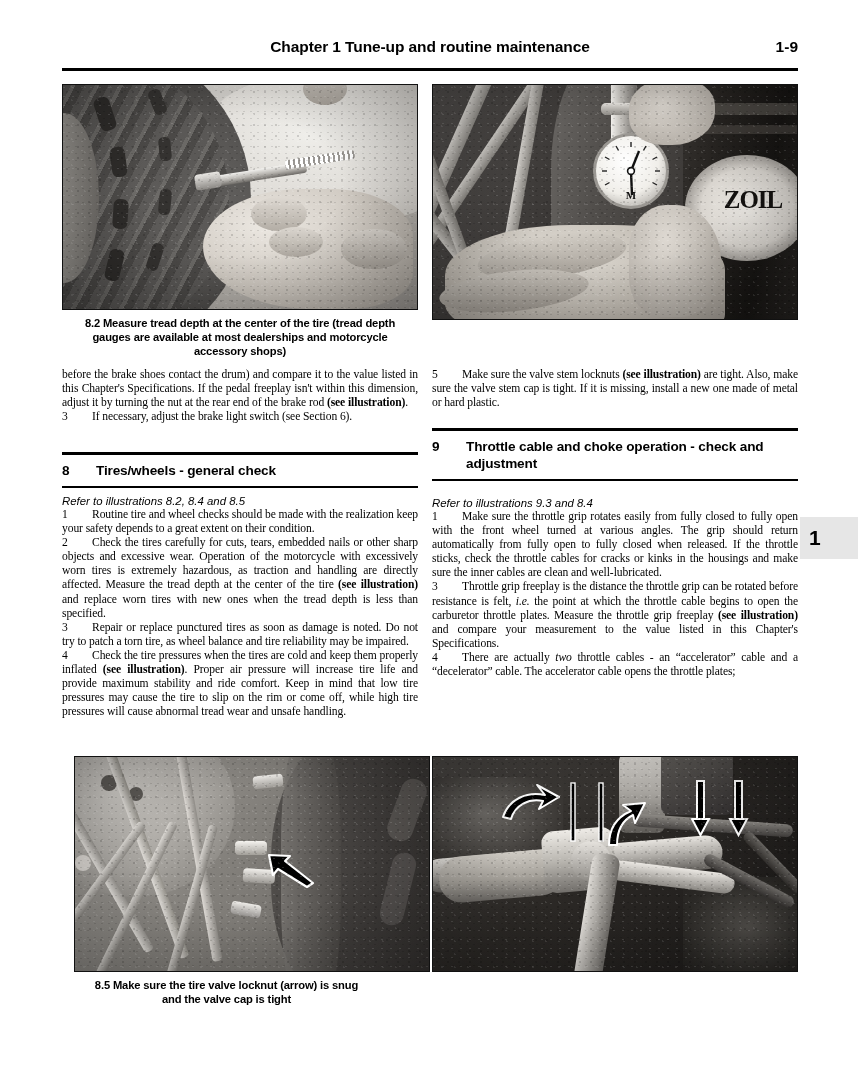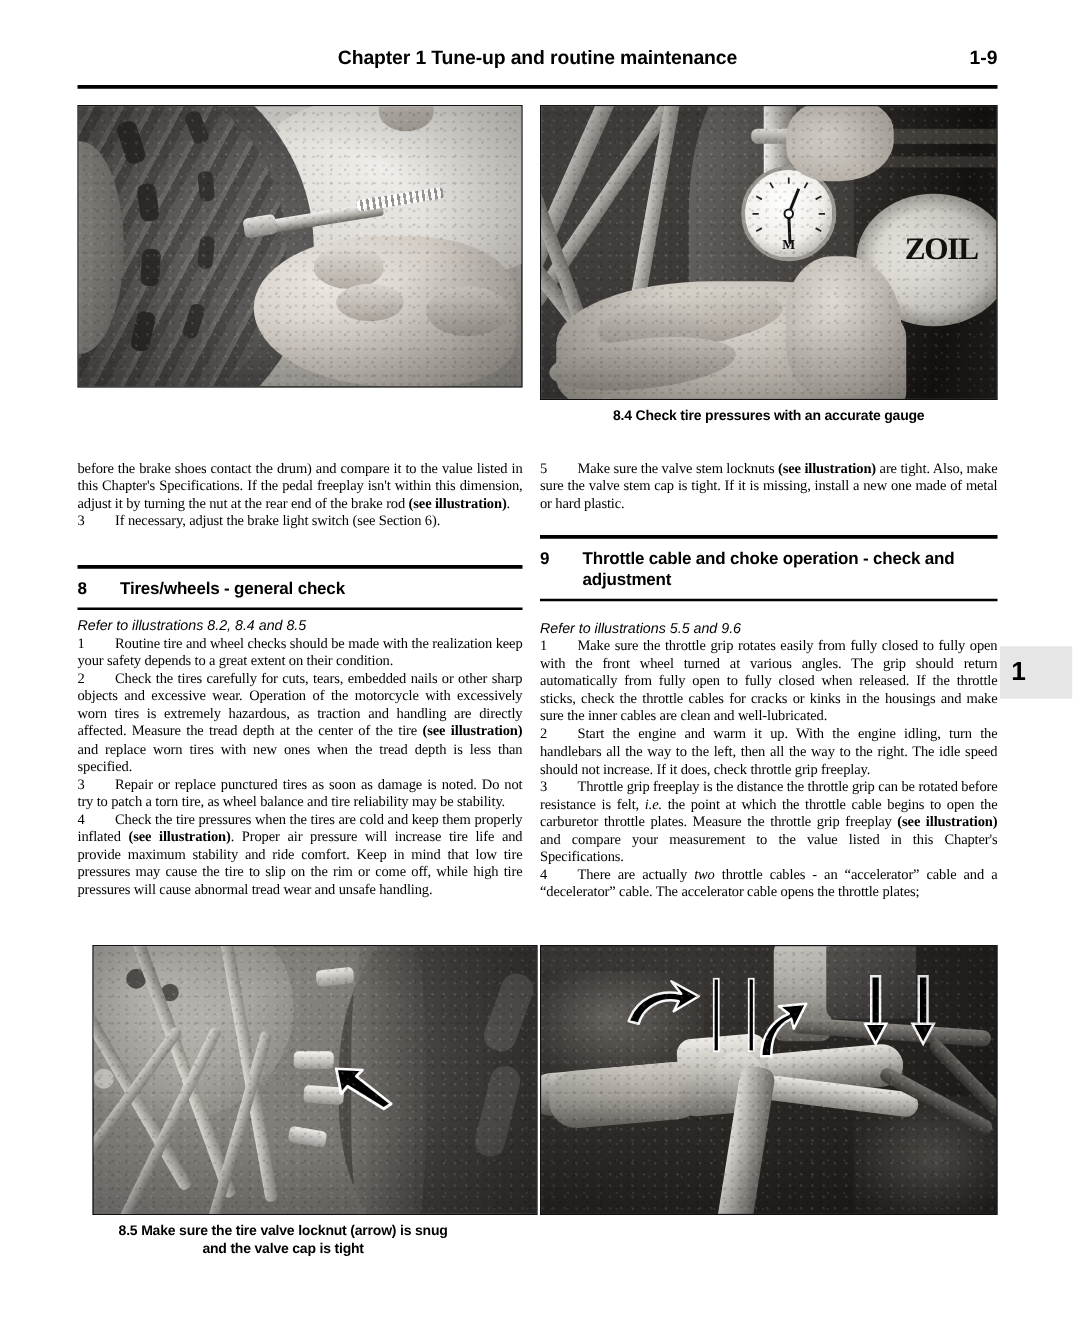--- a/index.html
+++ b/index.html
@@ -186,20 +186,21 @@
       <div style="left:132px;top:88px;width:26px;height:16px;background:linear-gradient(180deg,#e9e7e3,#8b8884);border-radius:4px;transform:rotate(-9deg);"></div>
 
       <div style="left:140px;top:104px;width:210px;height:120px;background:radial-gradient(ellipse at 30% 30%,#ece8e2 0%,#cfc9c1 50%,#a8a29a 100%);border-radius:55% 45% 35% 60%;"></div>
       <div style="left:188px;top:112px;width:56px;height:34px;background:linear-gradient(180deg,#ded9d2,#b3ada5);border-radius:50%;"></div>
       <div style="left:206px;top:142px;width:54px;height:30px;background:linear-gradient(180deg,#dbd6cf,#aea8a0);border-radius:50%;"></div>
       <div style="left:278px;top:144px;width:66px;height:40px;background:linear-gradient(180deg,#d9d4cd,#aaa49c);border-radius:50%;"></div>
       <div style="left:240px;top:-12px;width:44px;height:32px;background:linear-gradient(180deg,#cfcac3,#a9a39b);border-radius:50%;"></div>
       <div class="grain"></div>
       <div class="vign"></div>
     </div>
+    <div class="caption" style="padding:0 6px;">8.2  Measure tread depth at the center of the tire (tread depth gauges are available at most dealerships and motorcycle accessory shops)</div>
   </div>
 
   <div class="figure" style="left:432px; top:84px; width:366px;">
     <div class="photo" style="width:366px;height:236px;background:#6a6a6a;">
       <div style="left:0;top:0;width:100%;height:100%;background:linear-gradient(125deg,#8e8b86 0%,#6e6b67 45%,#4b4845 100%);"></div>
 
       <div style="left:238px;top:-8px;width:138px;height:250px;background:linear-gradient(100deg,#3a3734 0%,#272421 30%,#171513 65%,#2c2926 100%);border-radius:10px 0 0 10px;"></div>
       <div style="left:246px;top:18px;width:124px;height:12px;background:#55514c;border-radius:6px;opacity:.8;"></div>
       <div style="left:246px;top:40px;width:124px;height:9px;background:#4a4642;border-radius:6px;opacity:.7;"></div>
       <div style="left:252px;top:70px;width:124px;height:106px;border-radius:50%;background:radial-gradient(ellipse at 50% 50%,#f0ede8 0%,#d9d5cf 52%,#8d8984 78%,#3a3633 100%);"></div>
@@ -237,21 +238,20 @@
       </svg>
 
       <div style="left:12px;top:140px;width:280px;height:112px;background:radial-gradient(ellipse at 40% 30%,#e2ded7 0%,#c3bdb4 48%,#97918a 100%);border-radius:45% 40% 20% 30%;"></div>
       <div style="left:44px;top:150px;width:150px;height:42px;background:linear-gradient(180deg,#d3cec6,#a8a29a);border-radius:50%;transform:rotate(-8deg);"></div>
       <div style="left:6px;top:186px;width:150px;height:40px;background:linear-gradient(180deg,#cdc8c0,#a39d95);border-radius:50%;transform:rotate(-6deg);"></div>
       <div style="left:196px;top:120px;width:92px;height:112px;background:radial-gradient(ellipse at 40% 30%,#ded9d2,#a39d95);border-radius:40% 50% 45% 35%;"></div>
       <div style="left:196px;top:-6px;width:86px;height:66px;background:radial-gradient(ellipse at 40% 40%,#d9d4cd,#a8a29a);border-radius:45% 40% 50% 40%;"></div>
       <div class="grain"></div>
       <div class="vign"></div>
     </div>
-    <div class="caption">8.4  Check tire pressures with an accurate gauge</div>
   </div>
 
   <div class="col-left" style="top:368px;">
     <div class="body-text">
       <p><span>before the brake shoes contact the drum) and compare it to the value listed in this Chapter's Specifications. If the pedal freeplay isn't within this dimension, adjust it by turning the nut at the rear end of the brake rod </span><span class="b">(see illustration)</span><span>.</span></p>
       <p><span class="num">3</span><span>If necessary, adjust the brake light switch (see Section 6).</span></p>
     </div>
   </div>
 
   <div class="col-left" style="top:452px;">
@@ -261,45 +261,44 @@
       <span>Tires/wheels - general check</span>
     </div>
     <div class="sec-rule-bot"></div>
   </div>
 
   <div class="col-left" style="top:495px;">
     <div class="refer">Refer to illustrations 8.2, 8.4 and 8.5</div>
     <div class="body-text">
       <p><span class="num">1</span><span>Routine tire and wheel checks should be made with the realization keep your safety depends to a great extent on their condition.</span></p>
       <p><span class="num">2</span><span>Check the tires carefully for cuts, tears, embedded nails or other sharp objects and excessive wear. Operation of the motorcycle with excessively worn tires is extremely hazardous, as traction and handling are directly affected. Measure the tread depth at the center of the tire </span><span class="b">(see illustration)</span><span> and replace worn tires with new ones when the tread depth is less than specified.</span></p>
-      <p><span class="num">3</span><span>Repair or replace punctured tires as soon as damage is noted. Do not try to patch a torn tire, as wheel balance and tire reliability may be stability.</span></p>
+      <p><span class="num">3</span><span>Repair or replace punctured tires as soon as damage is noted. Do not try to patch a torn tire, as wheel balance and tire reliability may be impaired.</span></p>
       <p><span class="num">4</span><span>Check the tire pressures when the tires are cold and keep them properly inflated </span><span class="b">(see illustration)</span><span>. Proper air pressure will increase tire life and provide maximum stability and ride comfort. Keep in mind that low tire pressures may cause the tire to slip on the rim or come off, while high tire pressures will cause abnormal tread wear and unsafe handling.</span></p>
     </div>
   </div>
 
   <div class="col-right" style="top:368px;">
     <div class="body-text">
       <p><span class="num">5</span><span>Make sure the valve stem locknuts </span><span class="b">(see illustration)</span><span> are tight. Also, make sure the valve stem cap is tight. If it is missing, install a new one made of metal or hard plastic.</span></p>
     </div>
   </div>
 
   <div class="col-right" style="top:428px;">
     <div class="sec-rule-top"></div>
     <div class="sec-head">
       <span class="sec-num">9</span>
       <span>Throttle cable and choke operation - check and adjustment</span>
     </div>
     <div class="sec-rule-bot"></div>
   </div>
 
   <div class="col-right" style="top:497px;">
-    <div class="refer">Refer to illustrations 5.5 and 9.6</div>
+    <div class="refer">Refer to illustrations 9.3 and 8.4</div>
     <div class="body-text">
       <p><span class="num">1</span><span>Make sure the throttle grip rotates easily from fully closed to fully open with the front wheel turned at various angles. The grip should return automatically from fully open to fully closed when released. If the throttle sticks, check the throttle cables for cracks or kinks in the housings and make sure the inner cables are clean and well-lubricated.</span></p>
-      <p><span class="num">2</span><span>Start the engine and warm it up. With the engine idling, turn the handlebars all the way to the left, then all the way to the right. The idle speed should not increase. If it does, check throttle grip freeplay.</span></p>
       <p><span class="num">3</span><span>Throttle grip freeplay is the distance the throttle grip can be rotated before resistance is felt, </span><span class="i">i.e.</span><span> the point at which the throttle cable begins to open the carburetor throttle plates. Measure the throttle grip freeplay </span><span class="b">(see illustration)</span><span> and compare your measurement to the value listed in this Chapter's Specifications.</span></p>
       <p><span class="num">4</span><span>There are actually </span><span class="i">two</span><span> throttle cables - an “accelerator” cable and a “decelerator” cable. The accelerator cable opens the throttle plates;</span></p>
     </div>
   </div>
 
   <div class="figure" style="left:62px; top:756px; width:305px;padding-left:12px;">
     <div class="photo" style="width:356px;height:216px;background:#7d7a76;">
       <div style="left:0;top:0;width:100%;height:100%;background:linear-gradient(120deg,#a6a39e 0%,#86837e 40%,#5f5c58 100%);"></div>
 
       <div style="left:-40px;top:-40px;width:200px;height:180px;border-radius:50%;background:radial-gradient(ellipse at 40% 40%,#cfccc7 0%,#a5a29d 55%,#7a7772 100%);"></div>

